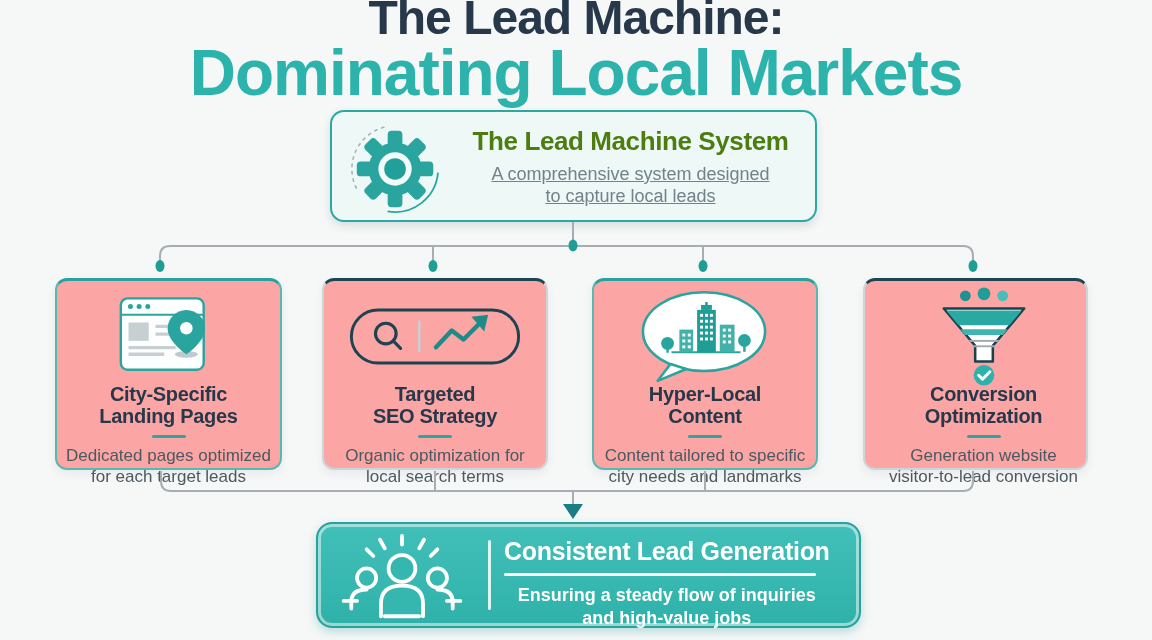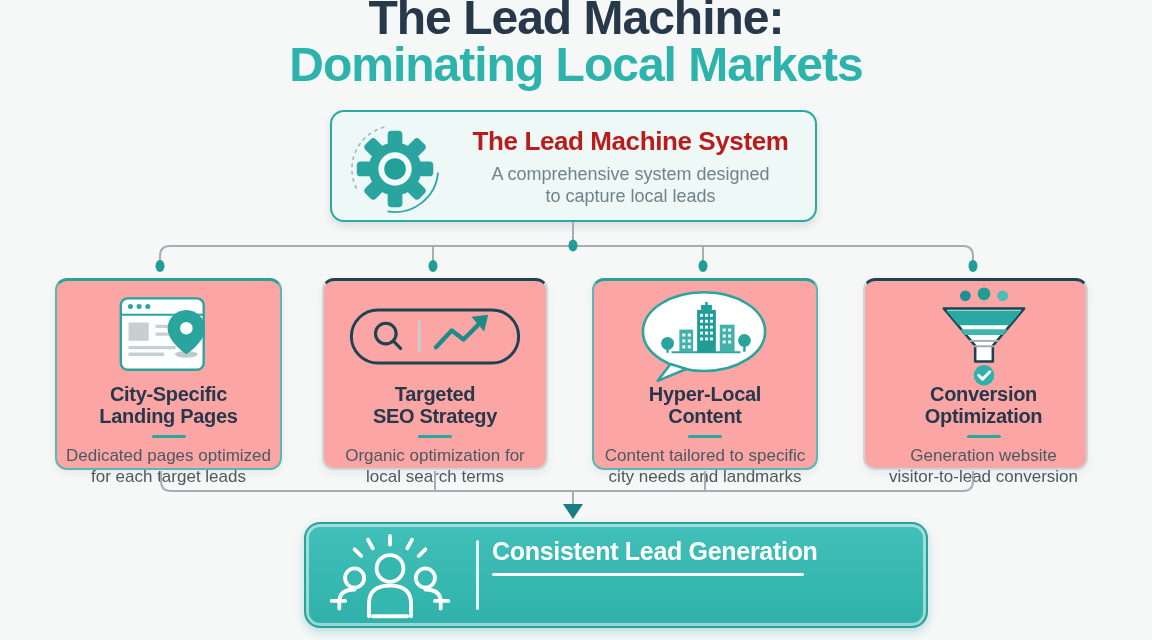--- a/index.html
+++ b/index.html
@@ -3,51 +3,51 @@
 <meta charset="utf-8">
 <style>
   * { margin:0; padding:0; box-sizing:border-box; }
   html,body { width:1152px; height:640px; overflow:hidden; }
   body { font-family:"Liberation Sans", sans-serif; background:#f6f7f7; }
   .canvas { position:relative; width:1152px; height:640px; background:#f6f7f7; }
 
   
   .title-block { position:absolute; top:-6px; left:0; right:0; text-align:center; line-height:1.02; }
   .t1 { font-size:48px; font-weight:bold; color:#27384a; letter-spacing:-1px; }
-  .t2 { font-size:48px; font-weight:bold; color:#2cb3ac; letter-spacing:-1px; margin-top:-2px; }
+  .t2 { font-size:64px; font-weight:bold; color:#2cb3ac; letter-spacing:-1px; margin-top:-2px; }
 
   
   .system-box { position:absolute; left:330px; top:110px; width:487px; height:112px;
     background:#edf8f7; border:2px solid #2ba8a2; border-radius:14px;
     box-shadow:0 4px 8px rgba(40,80,90,.14); }
   .gear-wrap { position:absolute; left:14px; top:4px; }
   .sb-text { position:absolute; left:122px; right:8px; top:14px; text-align:center; }
-  .sb-title { font-size:26px; font-weight:bold; color:#b91c1c; letter-spacing:-.4px; }
-  .sb-sub { margin-top:7px; font-size:18px; color:#72828a; line-height:1.2; }
+  .sb-title { font-size:26px; font-weight:bold; color:#4d7c0f; letter-spacing:-.4px; }
+  .sb-sub { margin-top:7px; font-size:18px; color:#72828a; line-height:1.2;text-decoration:underline; }
 
   
   .conn-top { position:absolute; left:0; top:222px; }
   .conn-bottom { position:absolute; left:0; top:470px; }
 
   
   .card { position:absolute; top:278px; height:192px; background:#fca5a5; border-radius:12px;
     box-shadow:0 4px 8px rgba(60,90,100,.08); text-align:center; padding-top:8px; }
   .card.teal { border:2px solid #5bb7b1; border-top:3px solid #27a29c; }
   .card.dark { border:2px solid #ccd5d8; border-top:3px solid #1d4654;text-align:center; }
   .card-1 { left:55px;  width:227px; }
   .card-2 { left:322px; width:226px; }
   .card-3 { left:592px; width:226px; }
   .card-4 { left:863px; width:225px;padding-left:16px; }
   .icon-wrap { height:94px; display:flex; align-items:center; justify-content:center; }
   .card h3 { font-size:20px; font-weight:bold; color:#27384a; line-height:1.1; letter-spacing:-.3px; }
   .card .divider { width:34px; height:3px; background:#2aa7a1; border-radius:2px; margin:8px auto 7px; }
   .card p { font-size:17px; color:#4b5960; line-height:1.25; }
 
   
-  .result-box { position:absolute; left:304px; top:522px; width:624px; height:106px;
+  .result-box { position:absolute; left:316px; top:522px; width:545px; height:106px;
     background:linear-gradient(180deg,#41c0b9,#2fb1aa); border:2px solid #29a29c; border-radius:16px;
     box-shadow:inset 0 0 0 3px rgba(255,255,255,.5), 0 4px 10px rgba(42,160,154,.3);text-align:center; }
   .team-wrap { position:absolute; left:18px; top:10px; }
   .rb-divider { position:absolute; left:170px; top:16px; bottom:16px; width:3px;
     background:rgba(255,255,255,.85); border-radius:2px; }
   .rb-text { position:absolute; left:186px; top:13px; color:#ffffff; }
   .rb-title { font-size:25px; font-weight:bold; letter-spacing:-.3px; }
   .rb-underline { width:312px; height:3px; background:#ffffff; border-radius:2px; margin:7px 0 8px; }
   .rb-sub { font-size:18px; font-weight:bold; line-height:1.3; }
 </style>
@@ -270,16 +270,20 @@
         </g>
         <path d="M44 86 V73 Q44 54 66 54 Q88 54 88 73 V86" fill="#35b6af" stroke="#ffffff" stroke-width="4" stroke-linecap="round"></path>
         <circle cx="66" cy="36" r="14" fill="#35b6af" stroke="#ffffff" stroke-width="4"></circle>
         <line x1="48" y1="86" x2="84" y2="86" stroke="#ffffff" stroke-width="4" stroke-linecap="round"></line>
       </svg>
     </div>
     <div class="rb-divider"></div>
     <div class="rb-text">
       <div class="rb-title">Consistent Lead Generation</div>
       <div class="rb-underline"></div>
+      <div class="rb-sub">
+        <span>Ensuring a steady flow of inquiries</span><br>
+        <span>and high-value jobs</span>
+      </div>
     </div>
   </section>
 
 </div>
 
 </body></html>

